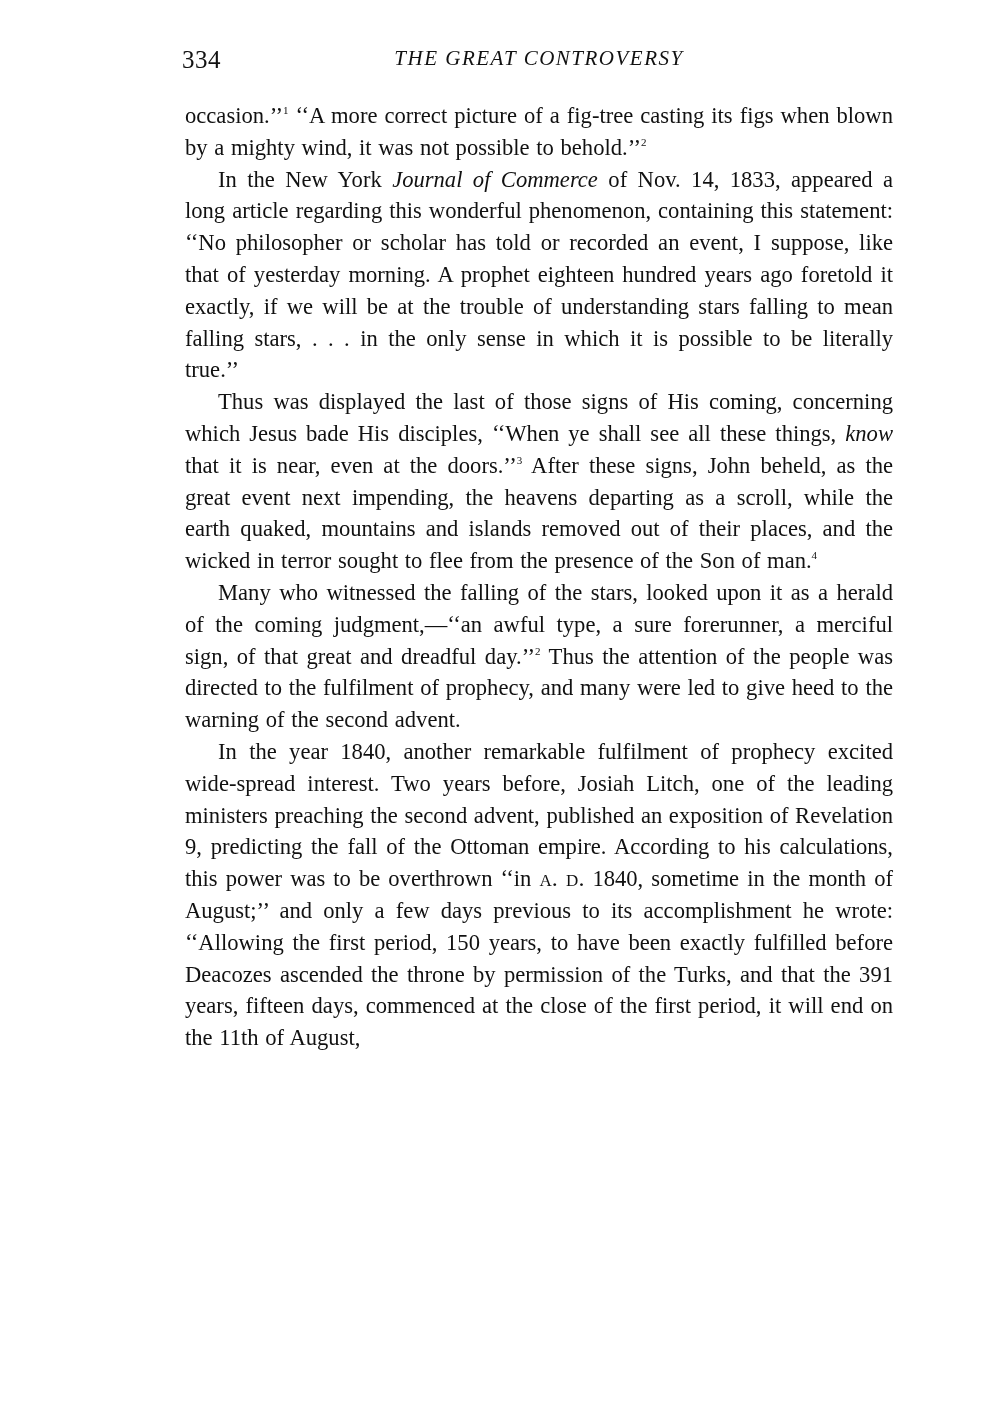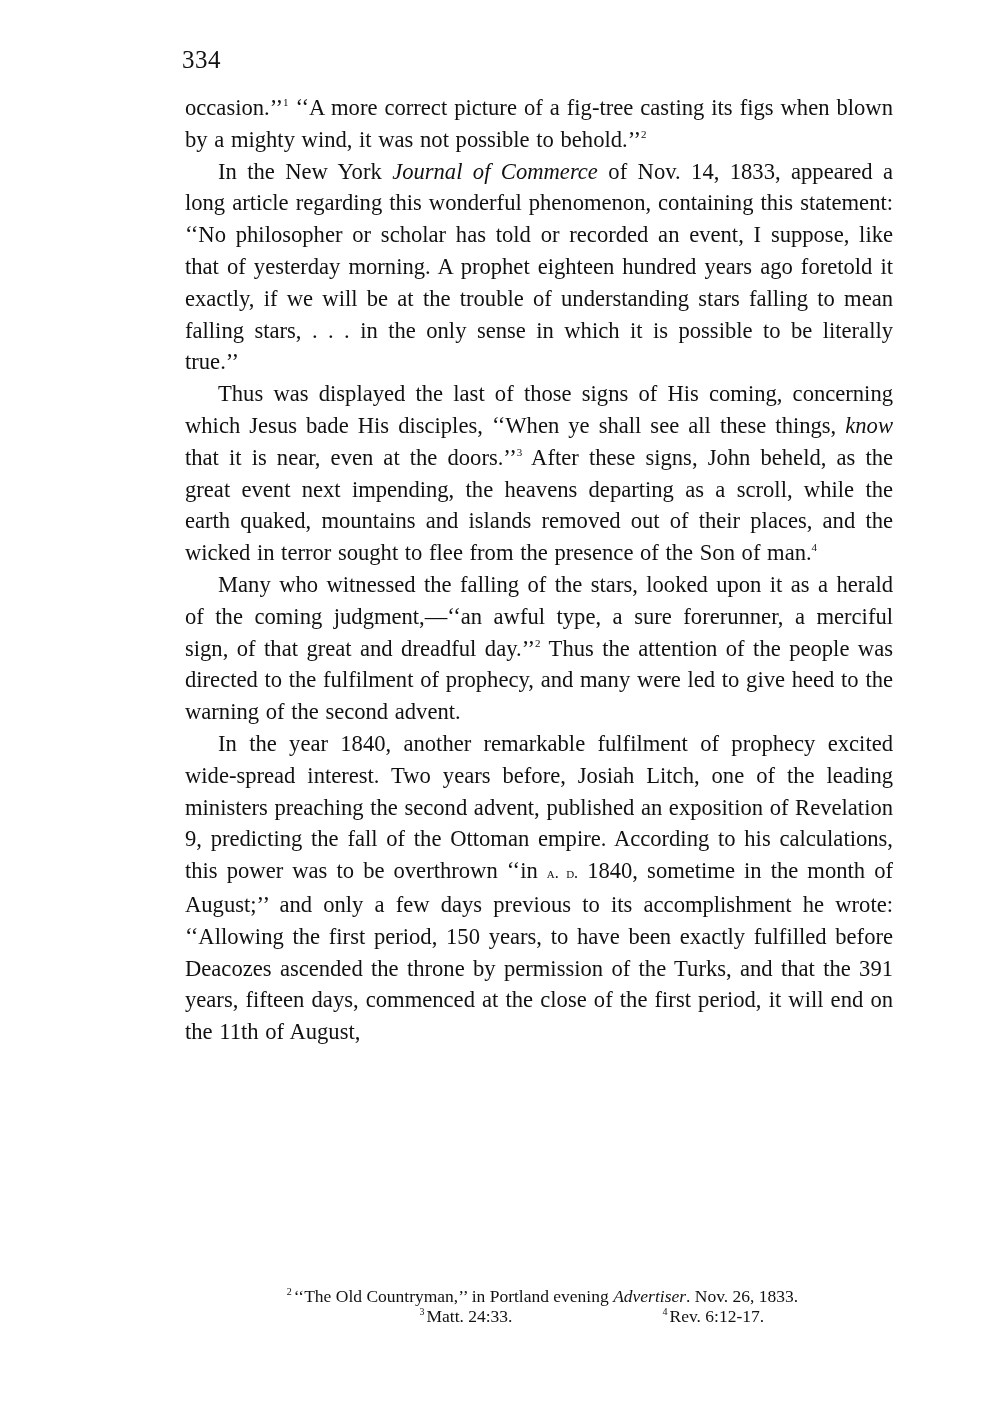--- a/index.html
+++ b/index.html
@@ -37,41 +37,41 @@
       position: absolute;
       left: 0;
       right: 0;
       top: 6px;
       text-align: center;
       font-style: italic;
       font-size: 21px;
       letter-spacing: 1.5px;
     }
     .body-text {
-      margin-top: 16px;
+      margin-top: 24px;
       font-size: 22.6px;
       line-height: 31.8px;
       text-align: justify;
       word-spacing: 1px;
     }
     .body-text p {
       margin: 0;
       text-indent: 33px;
     }
     .body-text p.no-indent {
       text-indent: 0;
     }
     sup.fn {
       font-size: 11px;
       vertical-align: 9px;
       line-height: 0;
     }
     .smallcaps {
       font-variant: small-caps;
-      font-size: 16px;
+      font-size: 24px;
     }
     .footnotes {
       position: absolute;
       left: 185px;
       top: 1286px;
       width: 715px;
       font-size: 17.5px;
       line-height: 20px;
       text-align: center;
     }
@@ -93,32 +93,26 @@
       line-height: 0;
       margin-right: 2px;
     }
   </style>
 </head>
 <body>
 
 <div class="page">
   <div class="running-head">
     <span class="page-number">334</span>
+    <span class="running-title">THE GREAT CONTROVERSY</span>
   </div>
 
   <div class="body-text" id="body-text">
     <p class="no-indent">occasion.’’<sup class="fn">1</sup>  ‘‘A more correct picture of a fig-tree casting its figs when blown by a mighty wind, it was not possible to behold.’’<sup class="fn">2</sup></p>
     <p>In the New York <i>Journal of Commerce</i> of Nov. 14, 1833, appeared a long article regarding this wonderful phenomenon, containing this statement: ‘‘No philosopher or scholar has told or recorded an event, I suppose, like that of yesterday morning.  A prophet eighteen hundred years ago foretold it exactly, if we will be at the trouble of understanding stars falling to mean falling stars, . . . in the only sense in which it is possible to be literally true.’’</p>
     <p>Thus was displayed the last of those signs of His coming, concerning which Jesus bade His disciples, ‘‘When ye shall see all these things, <i>know</i> that it is near, even at the doors.’’<sup class="fn">3</sup> After these signs, John beheld, as the great event next impending, the heavens departing as a scroll, while the earth quaked, mountains and islands removed out of their places, and the wicked in terror sought to flee from the presence of the Son of man.<sup class="fn">4</sup></p>
     <p>Many who witnessed the falling of the stars, looked upon it as a herald of the coming judgment,—‘‘an awful type, a sure forerunner, a merciful sign, of that great and dreadful day.’’<sup class="fn">2</sup>  Thus the attention of the people was directed to the fulfilment of prophecy, and many were led to give heed to the warning of the second advent.</p>
     <p>In the year 1840, another remarkable fulfilment of prophecy excited wide-spread interest.  Two years before, Josiah Litch, one of the leading ministers preaching the second advent, published an exposition of Revelation 9, predicting the fall of the Ottoman empire.  According to his calculations, this power was to be overthrown ‘‘in <span class="smallcaps">a. d.</span> 1840, sometime in the month of August;’’ and only a few days previous to its accomplishment he wrote: ‘‘Allowing the first period, 150 years, to have been exactly fulfilled before Deacozes ascended the throne by permission of the Turks, and that the 391 years, fifteen days, commenced at the close of the first period, it will end on the 11th of August,</p>
   </div>
 </div>
 
 <div class="footnotes">
-  <div class="footnote-row">
-    <sup class="fnm">2</sup><span>‘‘The Old Countryman,’’ in Portland evening </span><i>Advertiser</i><span>. Nov. 26, 1833.</span>
-  </div>
-  <div class="footnote-row split">
-    <span class="cell left"><sup class="fnm">3</sup><span>Matt. 24:33.</span></span>
-    <span class="cell right"><sup class="fnm">4</sup><span>Rev. 6:12-17.</span></span>
-  </div>
 </div>
 
 </body></html>

